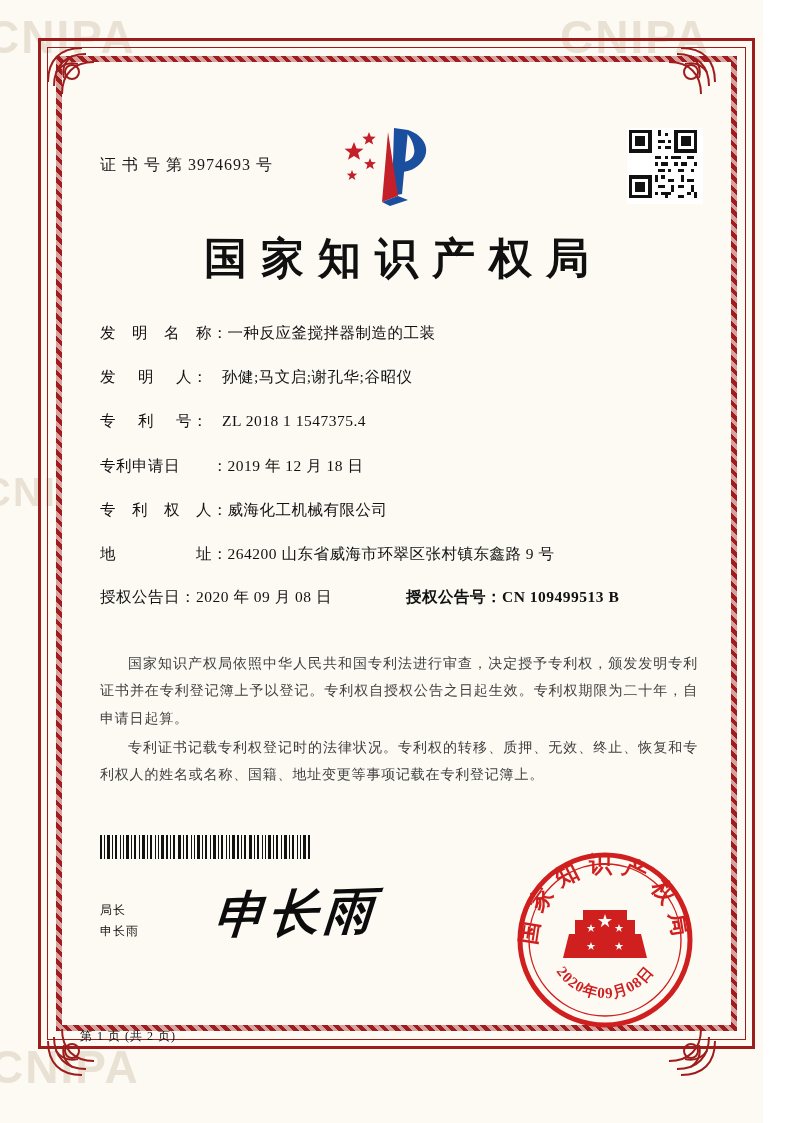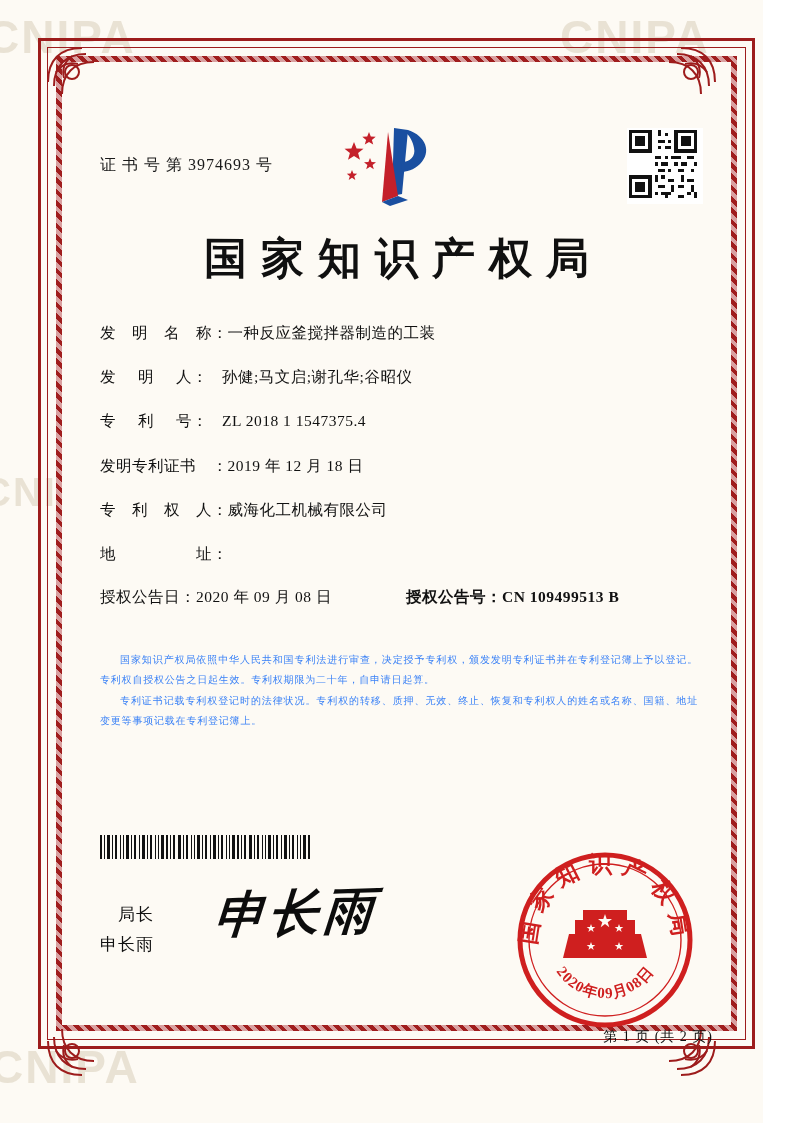--- a/index.html
+++ b/index.html
@@ -144,26 +144,26 @@
     display: flex;
     align-items: flex-start;
     margin-bottom: 18px;
     font-size: 15.5px;
     letter-spacing: 0.5px;
   }
   .grant-row .g1 { width: 300px; }
   .grant-row .g2 { flex: 1; padding-left: 6px; font-weight: bold; }
 
   .para {
-    font-size: 10px;
+    font-size: 14px;
     line-height: 1.95;
     text-align: justify;
     text-indent: 2em;
     letter-spacing: 0.8px;
-    color: #3b82f6;
+    color: #404040;
     margin: 0 0 2px 0;
   }
   .paras {
     position: absolute;
     left: 20px;
     top: 570px;
     width: 598px;
   }
 
   .barcode {
@@ -171,25 +171,24 @@
     left: 20px;
     top: 755px;
     width: 212px;
     height: 24px;
   }
 
   .signature-block {
     position: absolute;
     left: 20px;
     top: 820px;
-    font-size: 17px;
+    font-size: 12px;
     line-height: 1.75;
     letter-spacing: 1px;
     color: #111;
-    text-align: right;
   }
   .handsign {
     position: absolute;
     left: 135px;
     top: 800px;
     font-size: 50px;
     font-family: "DejaVu Serif", serif;
     font-style: italic;
     font-weight: bold;
     color: #0c0c0c;
@@ -201,22 +200,22 @@
     position: absolute;
     right: 18px;
     top: 770px;
     width: 180px; height: 180px;
   }
 
   .page-no {
     position: absolute;
     left: 0; right: 0;
     top: 948px;
-    text-align: right;
-    font-size: 14px;
+    text-align: left;
+    font-size: 12px;
     letter-spacing: 1px;
     color: #111;
   }
 
   .footnote {
     position: absolute;
     left: 50%;
     transform: translateX(-50%);
     bottom: 28px;
     padding: 6px 14px;
@@ -401,21 +400,21 @@
         <div class="f-label spread" style="width:92px;flex:0 0 92px;">
           <span>专</span>
             <span>利</span>
             <span>号</span>
         </div>
         <div class="f-colon" style="flex:0 0 30px;">：</div>
         <div class="f-value">ZL 2018 1 1547375.4</div>
       </div>
 
       <div class="field-row">
-        <div class="f-label">发明专利证书</div>
+        <div class="f-label">专利申请日</div>
         <div class="f-colon">：</div>
         <div class="f-value">2019 年 12 月 18 日</div>
       </div>
 
       <div class="field-row">
         <div class="f-label spread">
           <span>专</span>
             <span>利</span>
             <span>权</span>
             <span>人</span>
@@ -424,20 +423,21 @@
         <div class="f-value">威海化工机械有限公司</div>
       </div>
 
       <div class="field-row">
         <div class="f-label spread">
           <span>地</span>
             <span style="width:0"></span>
             <span>址</span>
         </div>
         <div class="f-colon">：</div>
+        <div class="f-value">264200 山东省威海市环翠区张村镇东鑫路 9 号</div>
       </div>
 
       <div class="grant-row">
         <div class="g1">
           <span>授权公告日：</span><span>2020 年 09 月 08 日</span>
         </div>
         <div class="g2">
           <span>授权公告号：</span><span>CN 109499513 B</span>
         </div>
       </div>

